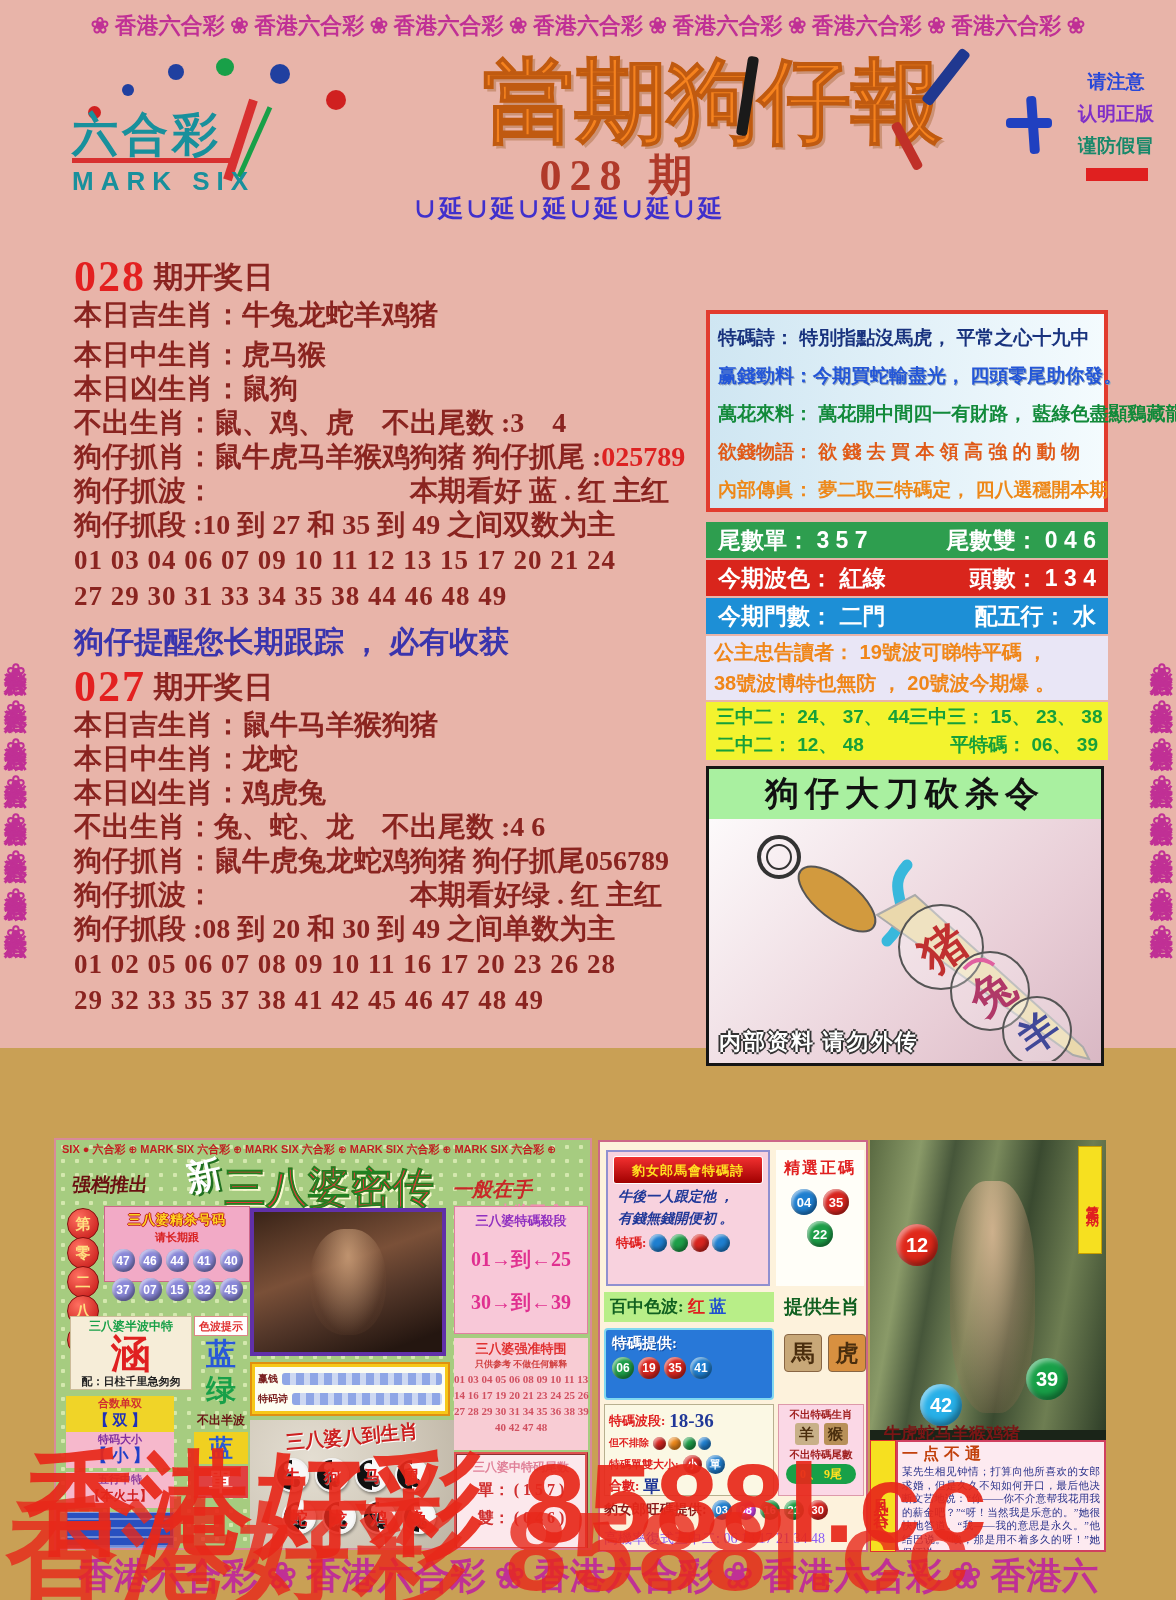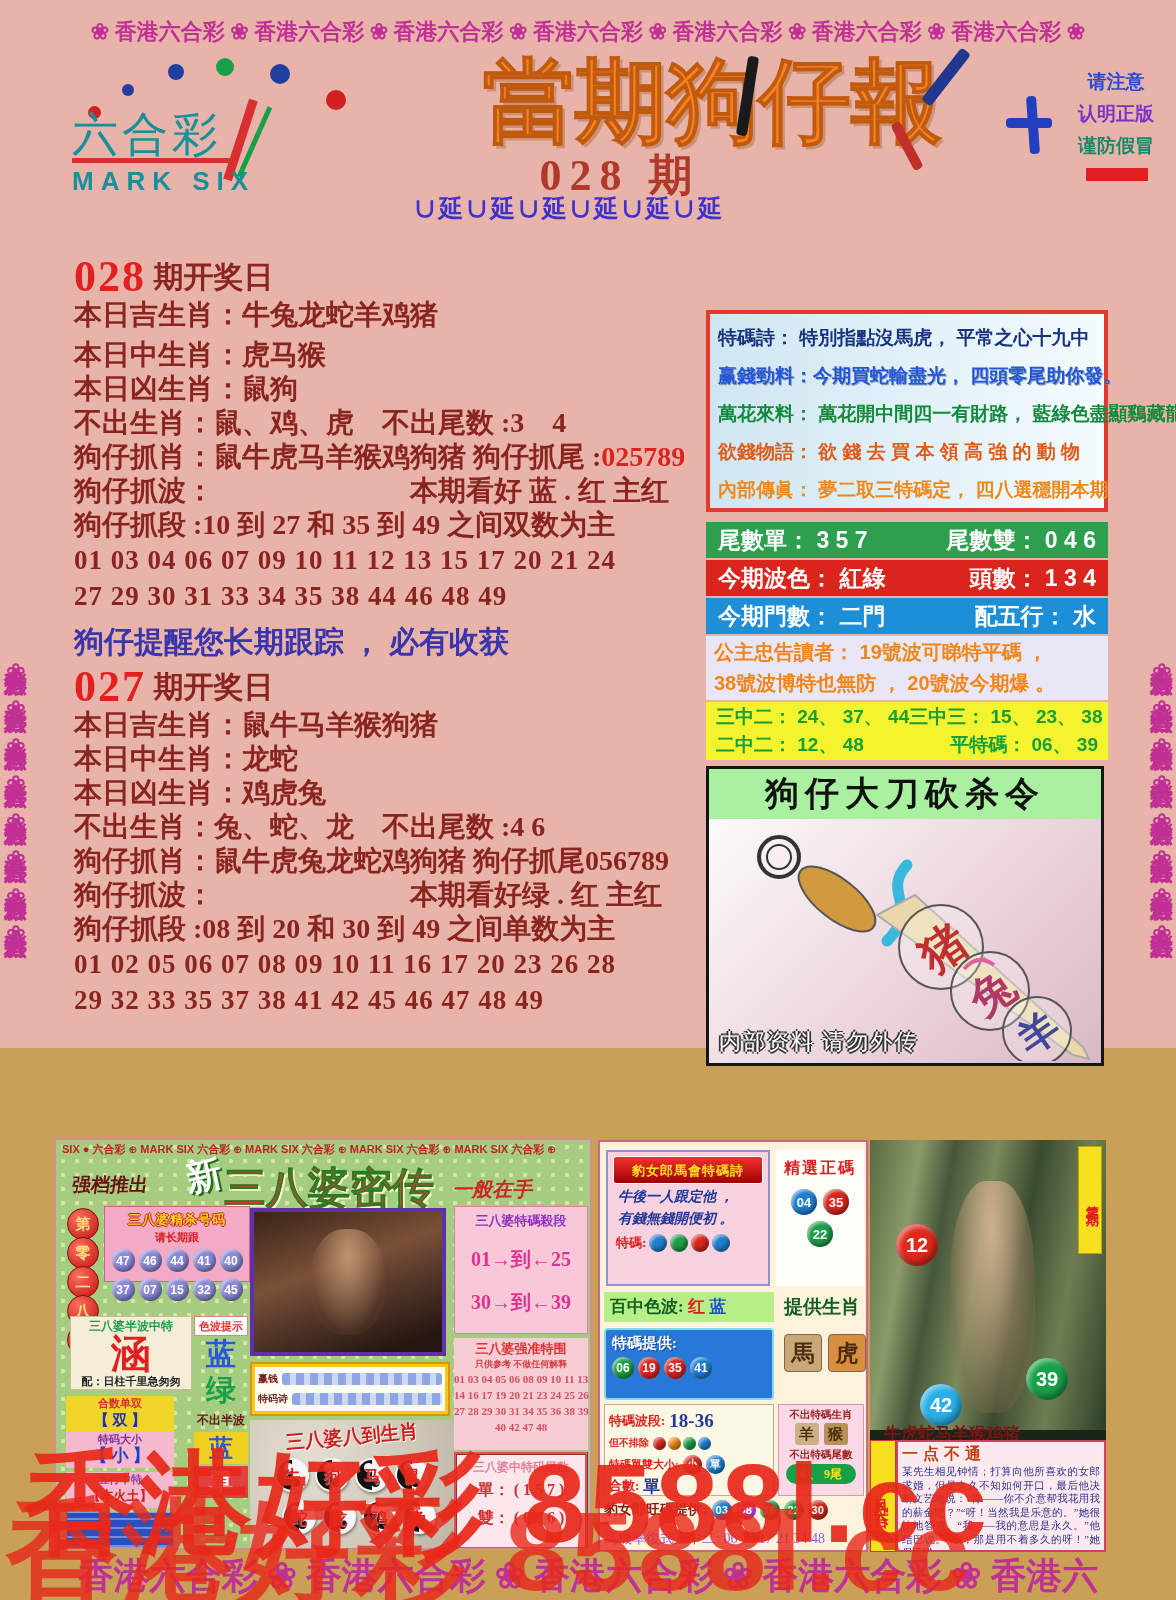--- a/index.html
+++ b/index.html
@@ -3,27 +3,27 @@
 <meta charset="utf-8">
 <style>
   *{margin:0;padding:0;box-sizing:border-box}
   body{background:#555}
   #page{position:relative;width:1176px;height:1600px;overflow:hidden;
     background:linear-gradient(180deg,#e8b4a9 0,#e8b4a9 1048px,#c9a055 1048px,#c9a055 100%);
     font-family:"Liberation Serif",serif}
   .abs{position:absolute}
   
   .btext{color:#c03095;font-weight:bold;white-space:nowrap;overflow:hidden;z-index:4}
-  .bT{left:0;top:17px;width:1176px;height:30px;font-size:22px;line-height:30px;text-align:center}
+  .bT{left:0;top:11px;width:1176px;height:30px;font-size:22px;line-height:30px;text-align:center}
   .bB{left:0;top:1552px;width:1176px;height:48px;font-size:36px;line-height:48px;text-align:center}
   .bL,.bR{top:0;width:30px;height:1600px;writing-mode:vertical-rl;font-size:23px;line-height:30px;text-align:center}
   .bL{left:0}.bR{left:1146px}
   
   .dot{position:absolute;border-radius:50%}
-  .logo-cn{position:absolute;left:8px;top:50px;font-size:46px;font-weight:normal;color:#18909c;letter-spacing:4px}
+  .logo-cn{position:absolute;left:8px;top:50px;font-size:46px;font-weight:bold;color:#18909c;letter-spacing:4px}
   .logo-ul{position:absolute;left:8px;top:104px;width:162px;height:5px;background:#d83030}
   .logo-en{position:absolute;left:8px;top:112px;font-size:26px;font-weight:bold;color:#18909c;letter-spacing:7px;font-family:"Liberation Sans",sans-serif}
   .bolt{position:absolute;width:9px;background:#d83030}
   .title{position:absolute;left:340px;top:40px;width:745px;text-align:center;font-size:92px;font-weight:bold;
     color:#f5821e;-webkit-text-stroke:1px #c05a10;text-shadow:3px 3px 0 rgba(140,70,0,.3);white-space:nowrap;z-index:2}
   .tstroke{position:absolute;z-index:3;border-radius:4px}
   .issue{position:absolute;left:470px;top:146px;width:300px;text-align:center;font-size:44px;font-weight:bold;color:#b03a2a;letter-spacing:8px}
   .notice{position:absolute;left:1078px;top:66px;width:76px;font-weight:bold;font-size:19px;line-height:31px;text-align:center;font-family:"Liberation Sans",sans-serif}
   .n1{color:#2848d8}.n2{color:#8030c8}.n3{color:#18886a}
   .redstrip{position:absolute;left:1086px;top:168px;width:62px;height:13px;background:#e02020}
@@ -46,21 +46,21 @@
     padding:0 12px;color:#fff;font-weight:bold;font-size:23px;font-family:"Liberation Sans",sans-serif;white-space:nowrap}
   .advice{position:absolute;left:706px;top:636px;width:402px;height:64px;background:#e9e6f6;color:#f08619;
     font-weight:bold;font-size:20px;line-height:31px;padding:1px 8px;font-family:"Liberation Sans",sans-serif;white-space:nowrap}
   .combo{position:absolute;left:706px;top:702px;width:402px;height:58px;background:#f3f32e;color:#16a03a;
     font-weight:bold;font-size:19px;line-height:28px;padding:1px 10px;font-family:"Liberation Sans",sans-serif}
   .combo .row{display:flex;justify-content:space-between;white-space:nowrap}
   
   .sword{position:absolute;left:706px;top:766px;width:398px;height:300px;border:3px solid #151515;background:linear-gradient(135deg,#ffffff,#e8cdd6 70%,#d9b8c4);z-index:2}
   .sword .hd{height:50px;background:#a9f0a0;display:flex;align-items:center;justify-content:center;
     font-size:34px;font-weight:bold;color:#111;letter-spacing:6px}
-  .sword .ft{position:absolute;left:10px;bottom:6px;font-size:22px;font-weight:normal;color:#fff;letter-spacing:2px;
+  .sword .ft{position:absolute;left:10px;bottom:6px;font-size:22px;font-weight:bold;color:#fff;letter-spacing:2px;
     text-shadow:-2px 0 0 #333,2px 0 0 #333,0 -2px 0 #333,0 2px 0 #333}
   
   .ballrow{display:flex;gap:4px;align-items:flex-end}
   .ball{display:inline-flex;align-items:center;justify-content:center;border-radius:50%;color:#fff;font-weight:bold;
     background:#888;box-shadow:inset -2px -3px 4px rgba(0,0,0,.4),inset 2px 2px 3px rgba(255,255,255,.55);
     font-family:"Liberation Sans",sans-serif;flex:none}
   .b13 .ball{width:13px;height:13px;font-size:8px}
   .b18 .ball{width:18px;height:18px;font-size:10px}
   .b20 .ball{width:20px;height:20px;font-size:11px}
   .b22 .ball{width:22px;height:22px;font-size:12px}

